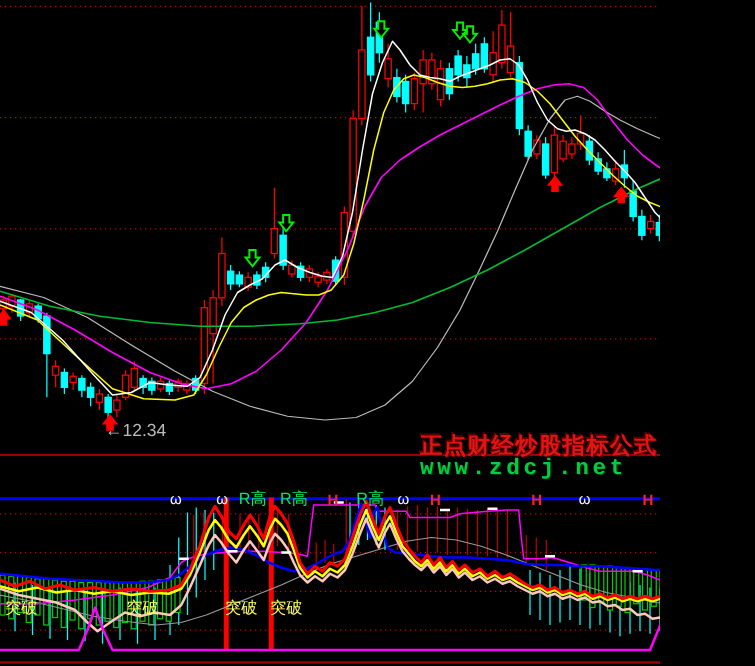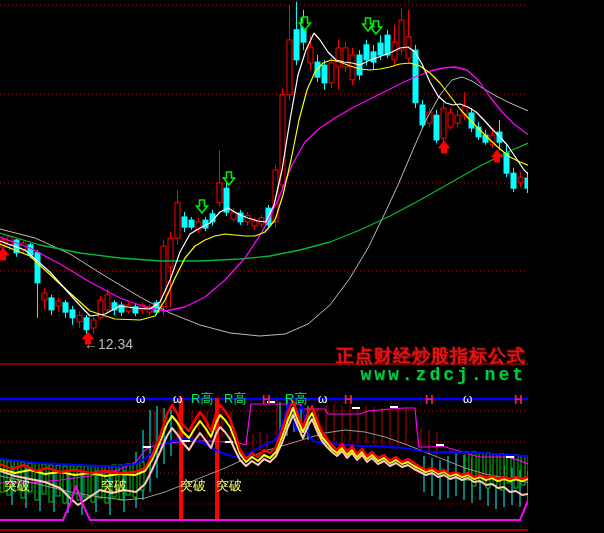--- a/index.html
+++ b/index.html
@@ -1,19 +1,19 @@
 <!DOCTYPE html>
 <html><head>
 <meta charset="utf-8">
 <style>
   html,body{margin:0;padding:0;background:#000;}
   .screen{position:relative;width:528px;height:533px;background:#000;overflow:hidden;
           font-family:"Liberation Sans","DejaVu Sans",sans-serif;}
   #chart-svg{position:absolute;left:0;top:0;}
-  .watermark{position:absolute;top:347px;right:2px;text-align:right;line-height:1.05;z-index:5;pointer-events:none;}
+  .watermark{position:absolute;top:347px;right:2px;text-align:left;line-height:1.05;z-index:5;pointer-events:none;}
   .wm1{font-size:18px;font-weight:bold;color:#e41414;text-shadow:1px 1px 0 #5a0000,-1px -1px 0 #5a0000;letter-spacing:1px;}
   .wm2{font-size:18px;font-weight:bold;color:#00cc44;text-shadow:1px 1px 0 #003300;letter-spacing:3px;font-family:"Liberation Mono","DejaVu Sans Mono",monospace;}
 </style>
 </head>
 <body>
 
 <div class="screen">
   <svg id="chart-svg" width="604" height="533">
       <line x1="0" y1="5" x2="604" y2="5" stroke="#c40000" stroke-width="1" stroke-dasharray="1 3"></line>
       <line x1="0" y1="94" x2="604" y2="94" stroke="#c40000" stroke-width="1" stroke-dasharray="1 3"></line>

